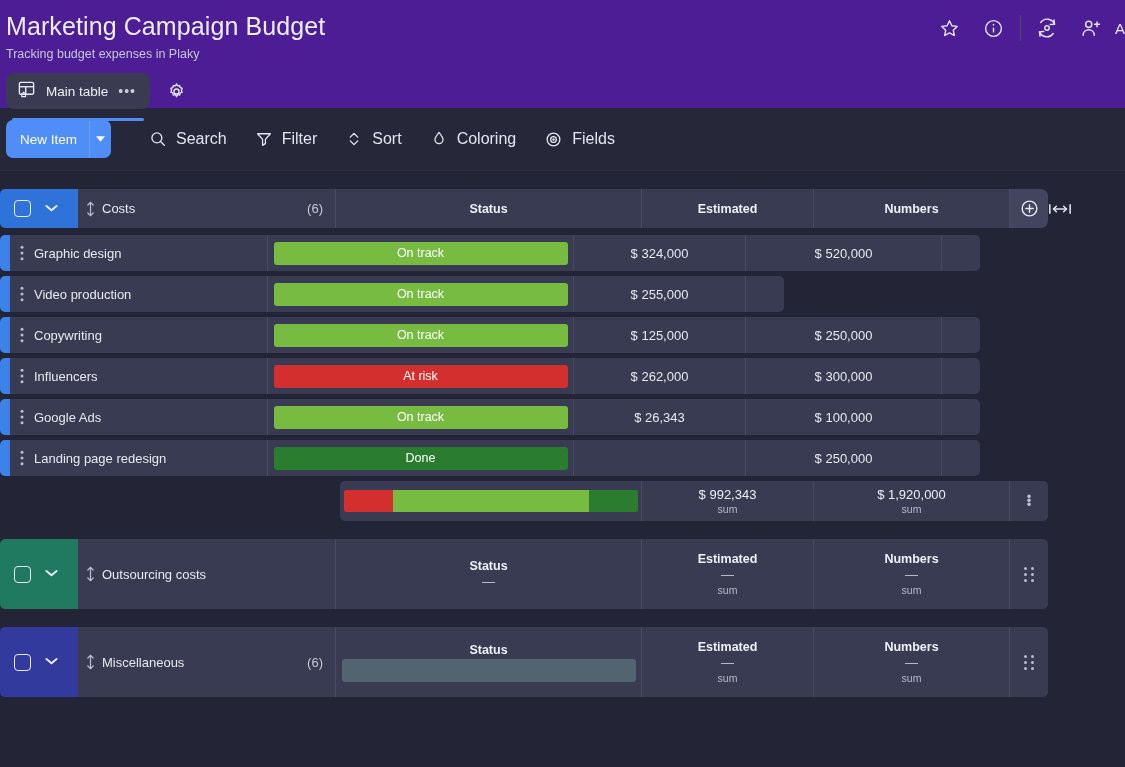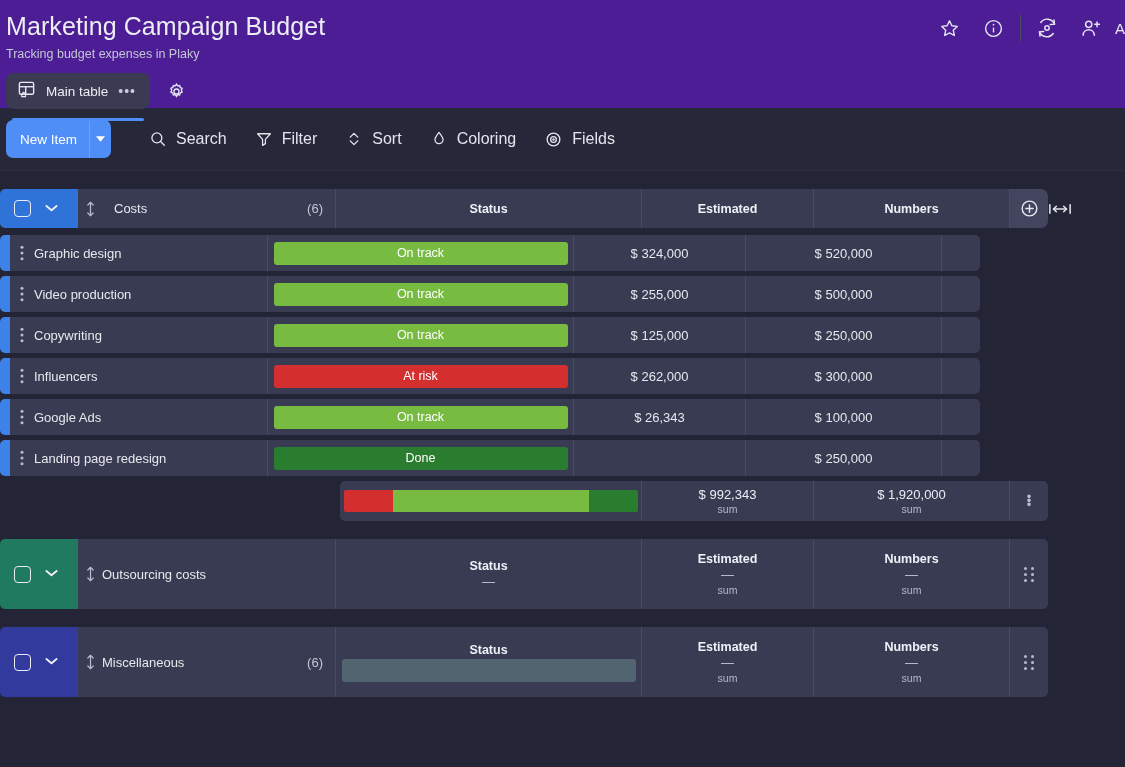--- a/index.html
+++ b/index.html
@@ -142,21 +142,21 @@
   .chev { color:#eef1f8; font-size:10px; line-height:1; }
 
   .cell-name {
     flex: 0 0 257px;
     background: #393b53;
     display:flex; align-items:center;
     padding: 0 12px 0 0;
     font-size: 13px;
     position: relative;
   }
-  .hdr-row .cell-name { background:#393b53;gap:12px; }
+  .hdr-row .cell-name { background:#393b53; }
   .name-handle {
     width: 24px; display:flex; align-items:center; justify-content:center;
     color:#b9bdcd;
   }
   .cell-name .nm { flex:1 1 auto; }
   .cell-name .cnt { color:#c5c8d6; font-size: 13px; }
 
   .col {
     background: #393b53;
     display:flex; flex-direction: column;
@@ -458,21 +458,20 @@
                 <circle cx="2" cy="8" r="1.5" fill="#b9bdcd"></circle>
                 <circle cx="2" cy="13.8" r="1.5" fill="#b9bdcd"></circle>
               </svg>
       </span>
       <span class="nm">Video production</span>
     </div>
     <div class="col status">
       <div class="pill ontrack">On track</div>
     </div>
     <div class="col est">$ 255,000</div>
-    <div class="col num">$ 500,000</div>
     <div class="col tail"></div>
         </div>
         <div class="row">
     <div class="accent"></div>
     <div class="cell-name">
       <span class="name-handle">
         <svg width="4" height="16" viewBox="0 0 4 16">
                 <circle cx="2" cy="2.2" r="1.5" fill="#b9bdcd"></circle>
                 <circle cx="2" cy="8" r="1.5" fill="#b9bdcd"></circle>
                 <circle cx="2" cy="13.8" r="1.5" fill="#b9bdcd"></circle>

